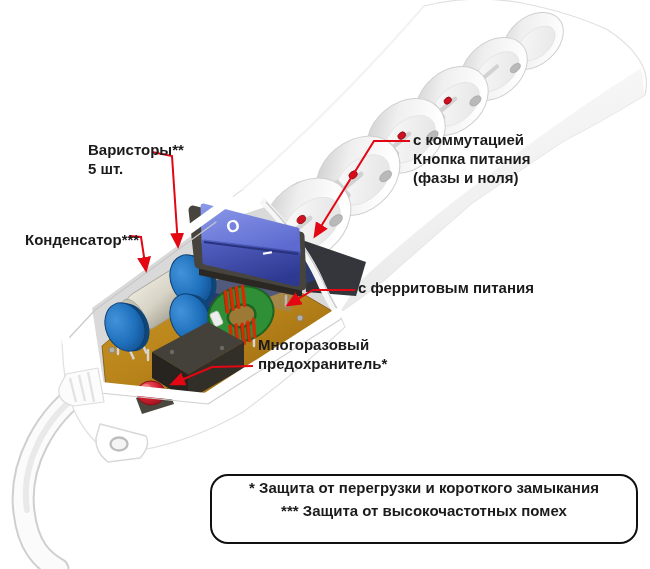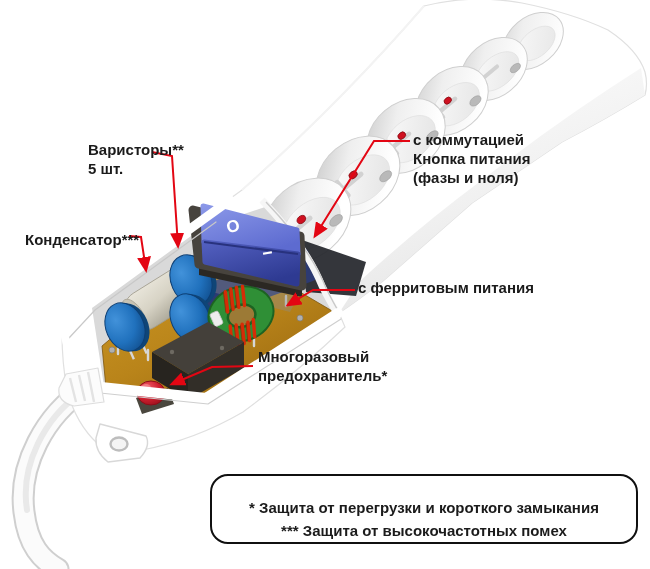--- a/index.html
+++ b/index.html
@@ -3,21 +3,21 @@
 <meta charset="utf-8">
 <style>
   html,body{margin:0;padding:0;background:#ffffff;}
   #stage{position:relative;width:650px;height:569px;background:#ffffff;overflow:hidden;
          font-family:"Liberation Sans","DejaVu Sans",sans-serif;}
   #stage svg{position:absolute;left:0;top:0;}
   .lbl{position:absolute;color:#1b1b1b;font-size:15px;font-weight:bold;line-height:19px;white-space:nowrap;}
   .lbl span{display:block;}
   #legend-box{position:absolute;left:210px;top:474px;width:424px;height:66px;
       border:2px solid #101010;border-radius:18px;display:flex;flex-direction:column;
-      justify-content:flex-end;align-items:center;color:#1b1b1b;font-size:15px;font-weight:bold;line-height:23px;}
+      justify-content:flex-start;align-items:center;color:#1b1b1b;font-size:15px;font-weight:bold;line-height:23px;}
   #legend-box div{white-space:nowrap;}
 </style>
 </head>
 <body>
 
 <div id="stage">
 
 <svg width="650" height="569" viewBox="0 0 650 569">
   <defs>
     <marker id="arr" markerWidth="8" markerHeight="7" refX="6.5" refY="3.5" orient="auto">
@@ -269,21 +269,21 @@
 <div class="lbl" style="left:413px;top:130px;">
   <span>с коммутацией</span>
   <span>Кнопка питания</span>
   <span>(фазы и ноля)</span>
 </div>
 
 <div class="lbl" style="left:358px;top:278px;">
   <span>с ферритовым питания</span>
 </div>
 
-<div class="lbl" style="left:258px;top:335px;margin-top:12px;">
+<div class="lbl" style="left:258px;top:335px;">
   <span>Многоразовый</span>
   <span>предохранитель*</span>
 </div>
 
 <div id="legend-box">
   <div>* Защита от перегрузки и короткого замыкания</div>
   <div>*** Защита от высокочастотных помех</div>
 </div>
 
 </div>

